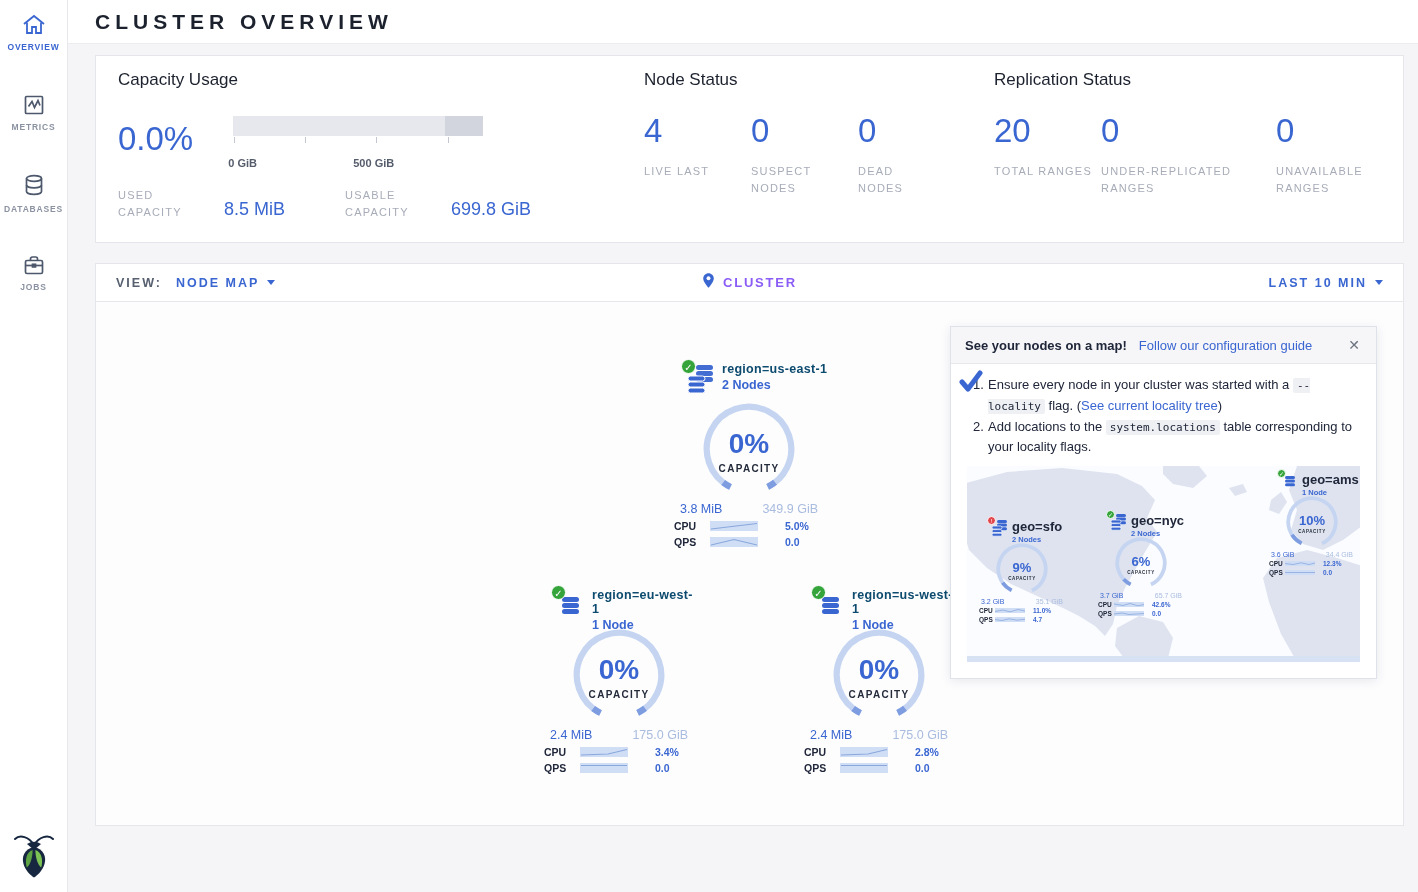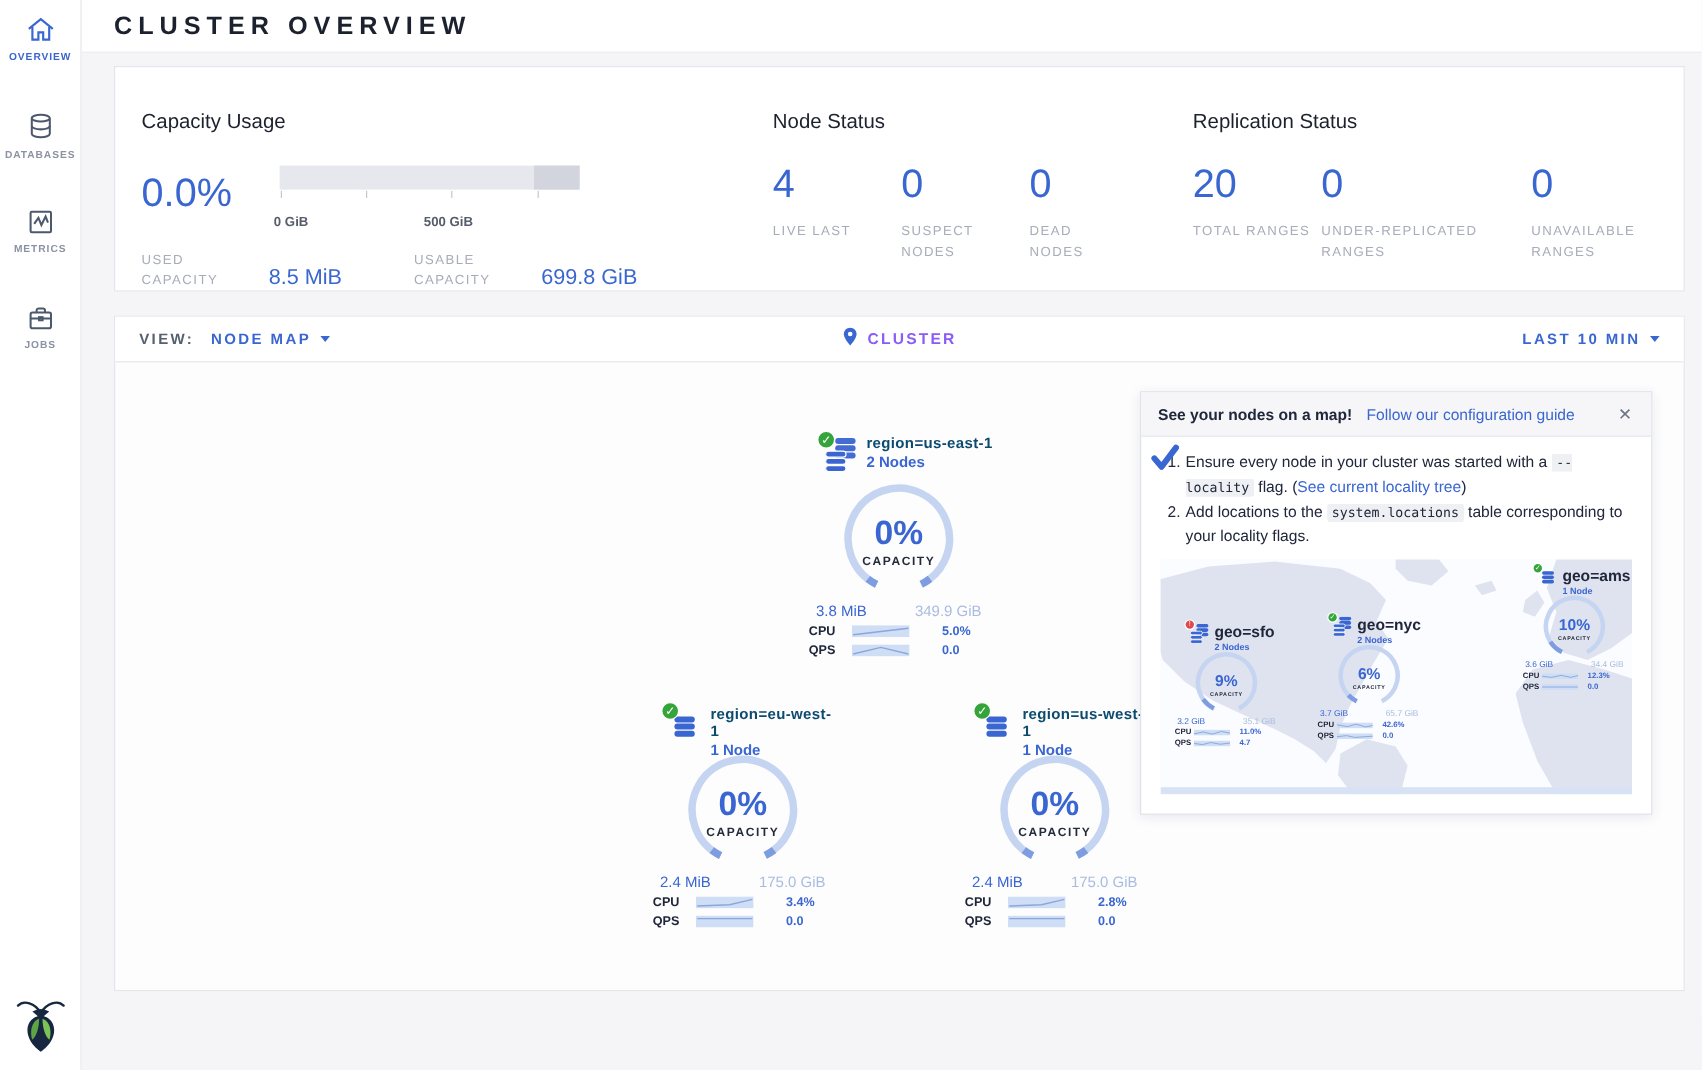--- a/index.html
+++ b/index.html
@@ -24,21 +24,21 @@
   
   .main { margin-left:68px; height:892px; }
   .page-header { height:44px; background:#fff; border-bottom:1px solid #ececef;
     display:flex; align-items:center; padding-left:27px; }
   .page-title { font-size:21px; font-weight:600; letter-spacing:5px; color:#1c212e; }
 
   .content { padding:11px 14px 0 27px; }
 
   
   .summary-card { width:1309px; height:188px; background:#fff;
-    border:1px solid #e4e6eb; display:flex; padding:36px 0 0 22px; }
+    border:1px solid #e4e6eb; display:flex; padding:14px 0 0 22px; }
   .sec-title { font-size:17px; color:#1c212e; font-weight:500; }
   .sec-capacity { width:526px; }
   .sec-nodes { width:350px; }
   .sec-replication { flex:1; }
 
   .cap-row { display:flex; margin-top:26px; }
   .cap-pct { font-size:33px; color:#3a66d1; line-height:1; padding-top:6px; }
   .bar-wrap { margin-left:40px; width:250px; }
   .bar { height:20px; background:#e6e8ee; position:relative; }
   .bar-reserved { position:absolute; right:0; top:0; width:38px; height:100%; background:#d2d5dd; }
@@ -158,36 +158,36 @@
     <span class="nav-icon">
       <svg width="26" height="24" viewBox="0 0 26 24" fill="none" stroke="#3a66d1" stroke-width="1.8">
         <path d="M3 11 L13 3 L23 11"></path>
           <path d="M6 9.5 V20 H11 V14 H15 V20 H20 V9.5"></path>
       </svg>
     </span>
     <span class="nav-label">OVERVIEW</span>
   </div>
   <div class="nav-item">
     <span class="nav-icon">
+      <svg width="24" height="24" viewBox="0 0 24 24" fill="none" stroke="#4d586c" stroke-width="1.7">
+        <rect x="3.5" y="3.5" width="17" height="17" rx="1"></rect>
+        <path d="M6.5 13.5 l3.5-5 2.5 6 3.5-7 2 5"></path>
+      </svg>
+    </span>
+    <span class="nav-label">METRICS</span>
+  </div>
+  <div class="nav-item">
+    <span class="nav-icon">
       <svg width="24" height="26" viewBox="0 0 24 26" fill="none" stroke="#4d586c" stroke-width="1.7">
         <ellipse cx="12" cy="5.5" rx="7.5" ry="2.8"></ellipse>
         <path d="M4.5 5.5 v6.5 c0 1.55 3.35 2.8 7.5 2.8 s7.5-1.25 7.5-2.8 V5.5"></path>
         <path d="M4.5 12 v6.5 c0 1.55 3.35 2.8 7.5 2.8 s7.5-1.25 7.5-2.8 V12"></path>
       </svg>
     </span>
     <span class="nav-label">DATABASES</span>
-  </div>
-  <div class="nav-item">
-    <span class="nav-icon">
-      <svg width="24" height="24" viewBox="0 0 24 24" fill="none" stroke="#4d586c" stroke-width="1.7">
-        <rect x="3.5" y="3.5" width="17" height="17" rx="1"></rect>
-        <path d="M6.5 13.5 l3.5-5 2.5 6 3.5-7 2 5"></path>
-      </svg>
-    </span>
-    <span class="nav-label">METRICS</span>
   </div>
   <div class="nav-item">
     <span class="nav-icon">
       <svg width="24" height="24" viewBox="0 0 24 24" fill="none" stroke="#4d586c" stroke-width="1.7">
         <rect x="3.5" y="7.5" width="17" height="13" rx="1.5"></rect>
         <path d="M8.5 7.5 V5.8 a1.8 1.8 0 0 1 1.8-1.8 h3.4 a1.8 1.8 0 0 1 1.8 1.8 V7.5"></path>
         <path d="M3.5 12.5 h17"></path>
           <rect x="10.5" y="11.3" width="3" height="2.6"></rect>
       </svg>
     </span>

